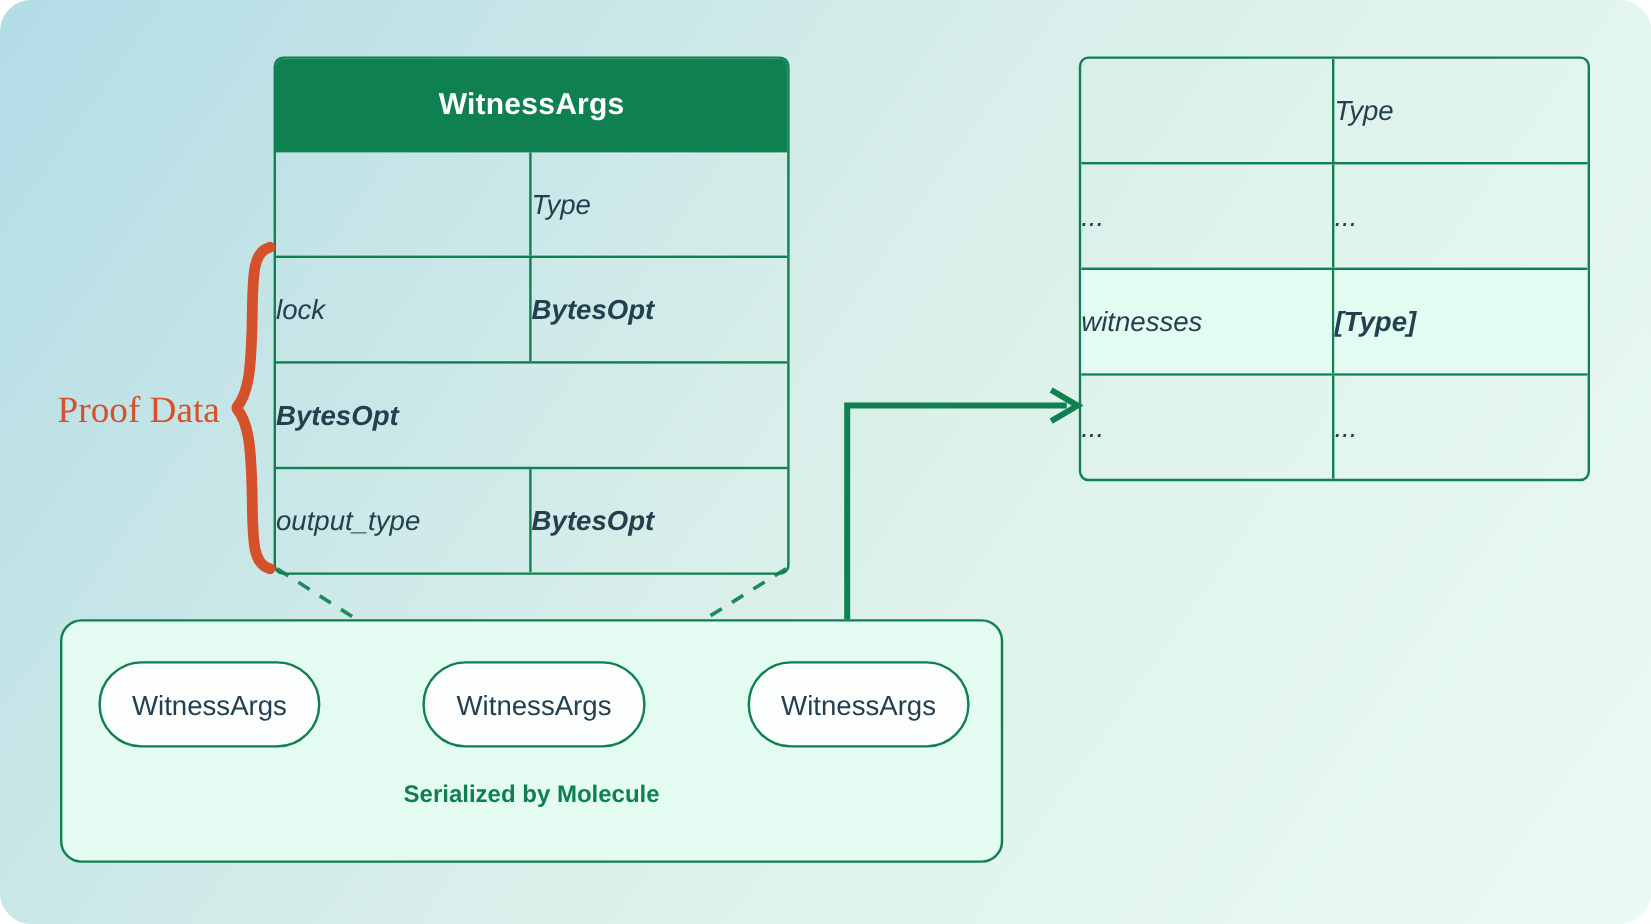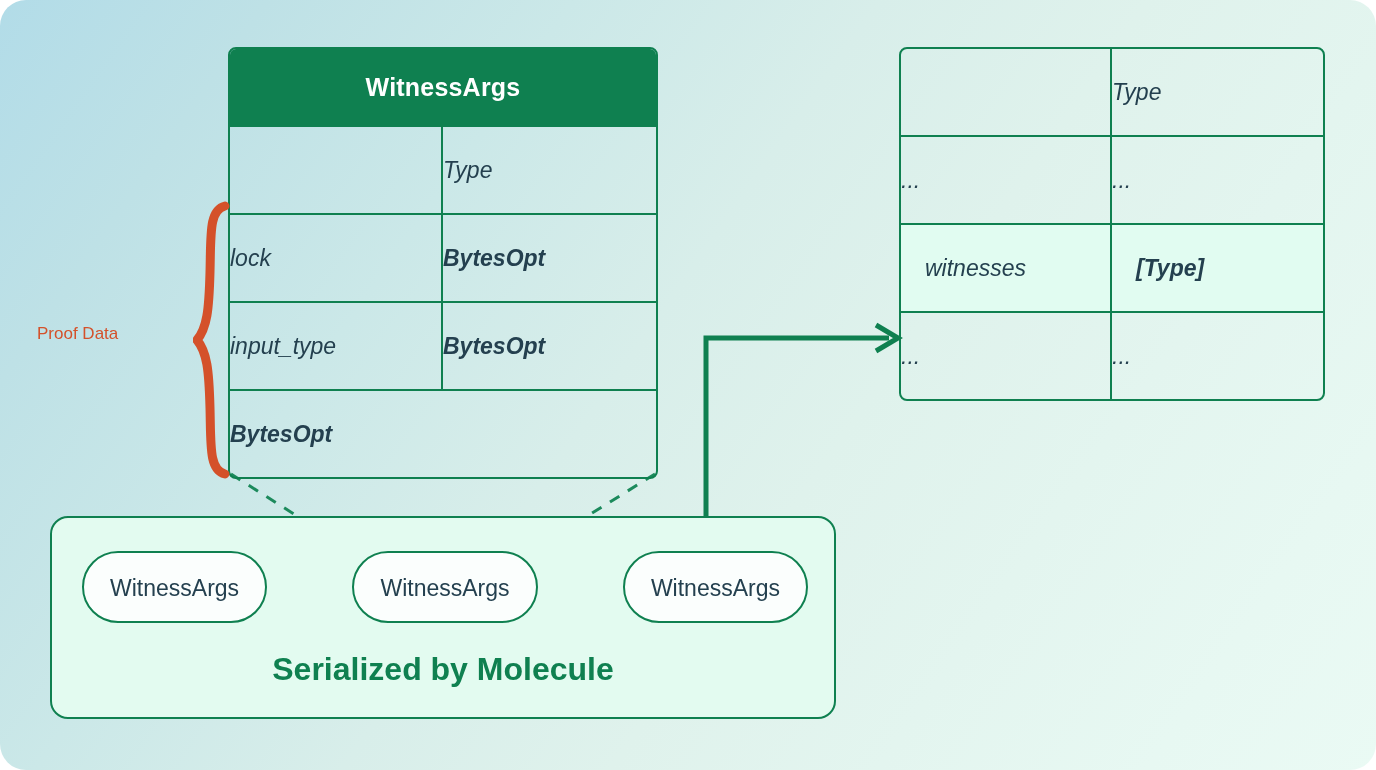--- a/index.html
+++ b/index.html
@@ -68,41 +68,42 @@
     line-height: 86px;
     font-size: 23px;
     color: #24404f;
     box-sizing: border-box;
     overflow: hidden;
     white-space: nowrap;
     font-style: italic;
   }
   .tcell.left  { border-right: 2px solid #0f8050; }
   .tcell.bold  { font-weight: bold; }
-  .trow.highlight .tcell { background: #e1fcf1; padding-left: 24px; }
+  .trow.highlight .tcell { background: #e1fcf1; }
 
   
   #tbl-witnessargs { left: 228px; top: 47px; width: 430px; }
   #tbl-transaction { left: 899px; top: 47px; width: 426px; }
 
   
   #proof-brace {
     position: absolute;
     left: 193px;
     top: 200px;
     width: 40px;
     height: 280px;
   }
   #proof-label {
     position: absolute;
-    left: 37px;
+    left: 48px;
     top: 324px;
-    font-size: 17px;
+    font-size: 31px;
     color: #d4512a;
     white-space: nowrap;
+    font-family: Liberation Serif, serif;
   }
 
   
   #molecule-box {
     position: absolute;
     left: 50px;
     top: 516px;
     width: 786px;
     height: 203px;
     box-sizing: border-box;
@@ -130,21 +131,21 @@
     text-align: center;
     box-sizing: border-box;
     white-space: nowrap;
   }
   #molecule-caption {
     position: absolute;
     left: 0;
     right: 0;
     top: 133px;
     text-align: center;
-    font-size: 32px;
+    font-size: 20px;
     font-weight: bold;
     color: #0f8050;
   }
 </style>
 </head>
 <body>
 
 <div id="canvas">
 
   <svg id="links" viewBox="0 0 1376 770" xmlns="http://www.w3.org/2000/svg">
@@ -164,25 +165,25 @@
       <div class="tcell left"></div>
       <div class="tcell">Type</div>
     </div>
 
     <div class="trow">
       <div class="tcell left">lock</div>
       <div class="tcell bold">BytesOpt</div>
     </div>
 
     <div class="trow">
-      <div class="tcell left">input_type</div>
       <div class="tcell bold">BytesOpt</div>
     </div>
 
     <div class="trow">
+      <div class="tcell left">output_type</div>
       <div class="tcell bold">BytesOpt</div>
     </div>
   </div>
 
   <div class="table-card" id="tbl-transaction">
 
     <div class="trow">
       <div class="tcell left"></div>
       <div class="tcell">Type</div>
     </div>

